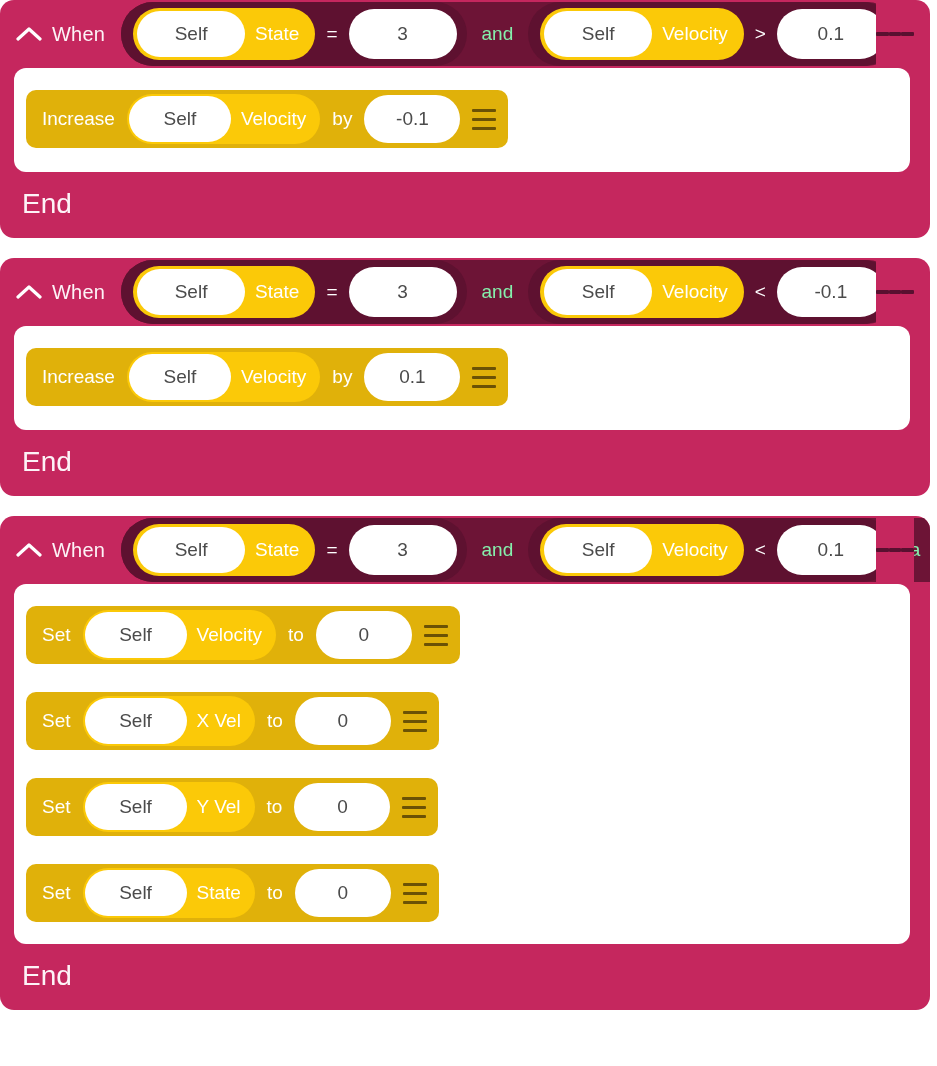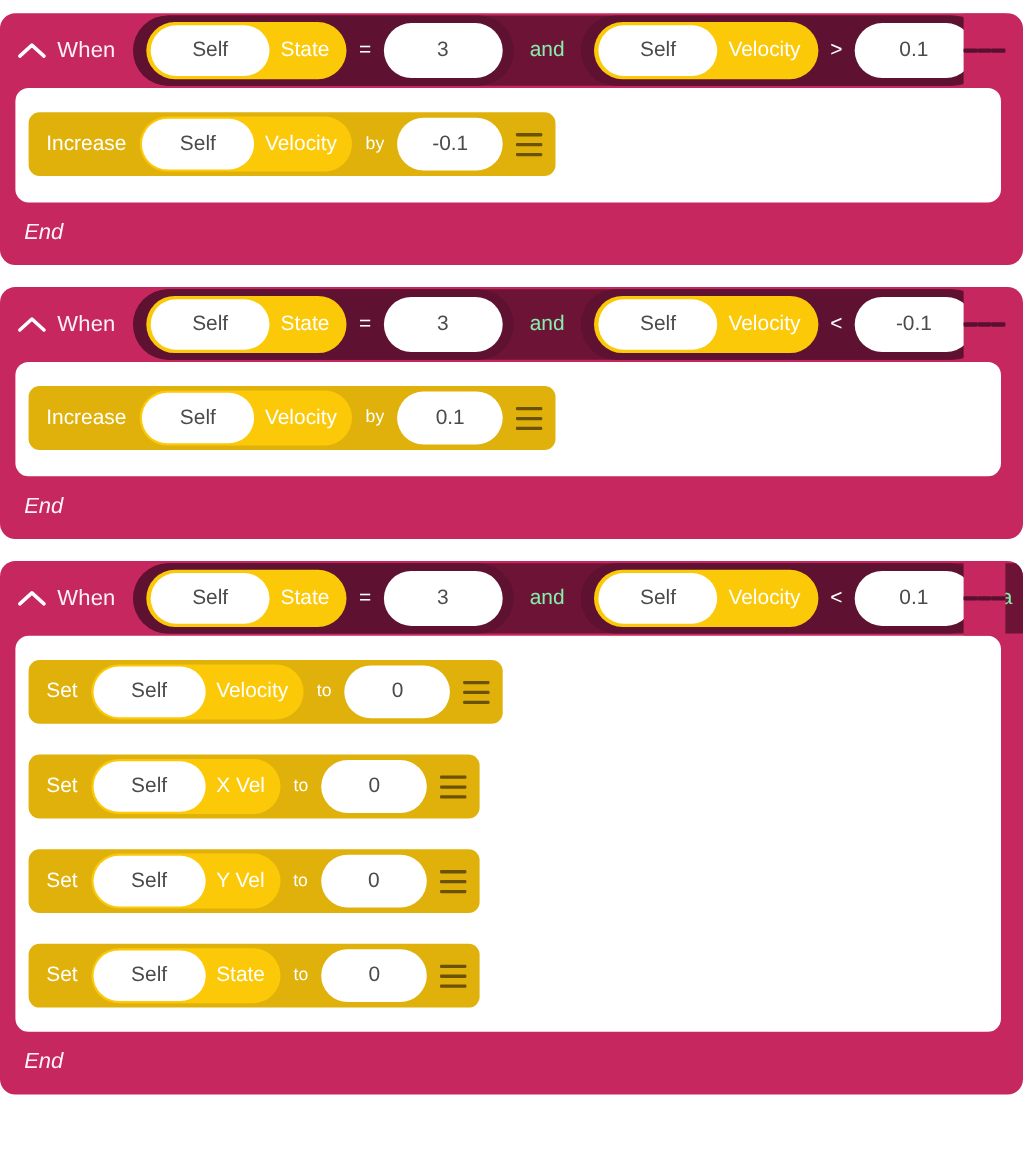--- a/index.html
+++ b/index.html
@@ -11,21 +11,21 @@
     width: 937px;
     height: 1066px;
     font-family: "Liberation Sans", sans-serif;
     overflow: hidden;
     position: relative;
   }
 
   .rules {
     position: absolute;
     left: 0;
-    top: 12px;
+    top: 0;
     width: 937px;
   }
 
   
   .rule {
     position: relative;
     background: #c5275e;
     border-radius: 14px;
     margin: 0 0 20px 0;
     width: 930px;
@@ -182,23 +182,22 @@
   .rule-body {
     background: #ffffff;
     border-radius: 12px;
     margin: 0 20px 0 14px;
     padding: 22px 0 22px 0;
     min-height: 60px;
   }
 
   .rule-end {
     color: #fdf3f7;
-    font-size: 20px;
+    font-size: 28px;
     padding: 16px 0 18px 22px;
-    font-style: italic;
   }
 
   
   .action {
     position: relative;
     display: inline-flex;
     align-items: center;
     background: #e0b10a;
     border-radius: 10px;
     height: 58px;
@@ -237,21 +236,21 @@
     padding: 0 8px;
   }
   .act-pill .obj-prop {
     color: #ffffff;
     font-size: 19px;
     padding: 0 12px 0 10px;
     white-space: nowrap;
   }
   .act-prep {
     color: #ffffff;
-    font-size: 16px;
+    font-size: 19px;
     padding: 0 12px;
     white-space: nowrap;
     text-align: center;
   }
   .act-val {
     background: #ffffff;
     color: #4b4b4b;
     border-radius: 26px;
     height: 48px;
     min-width: 76px;

